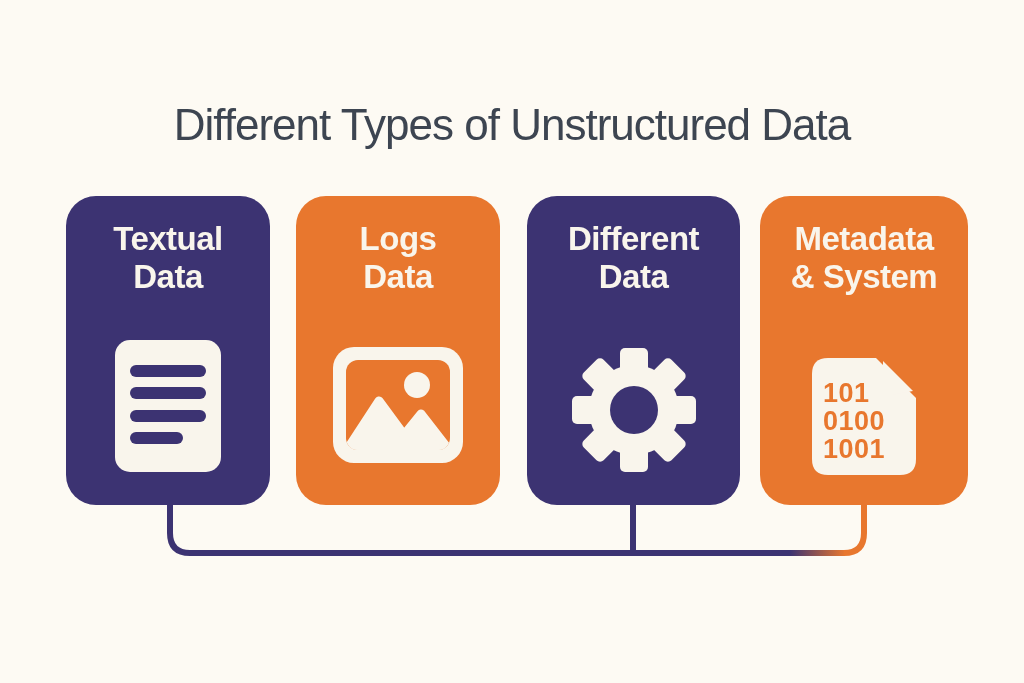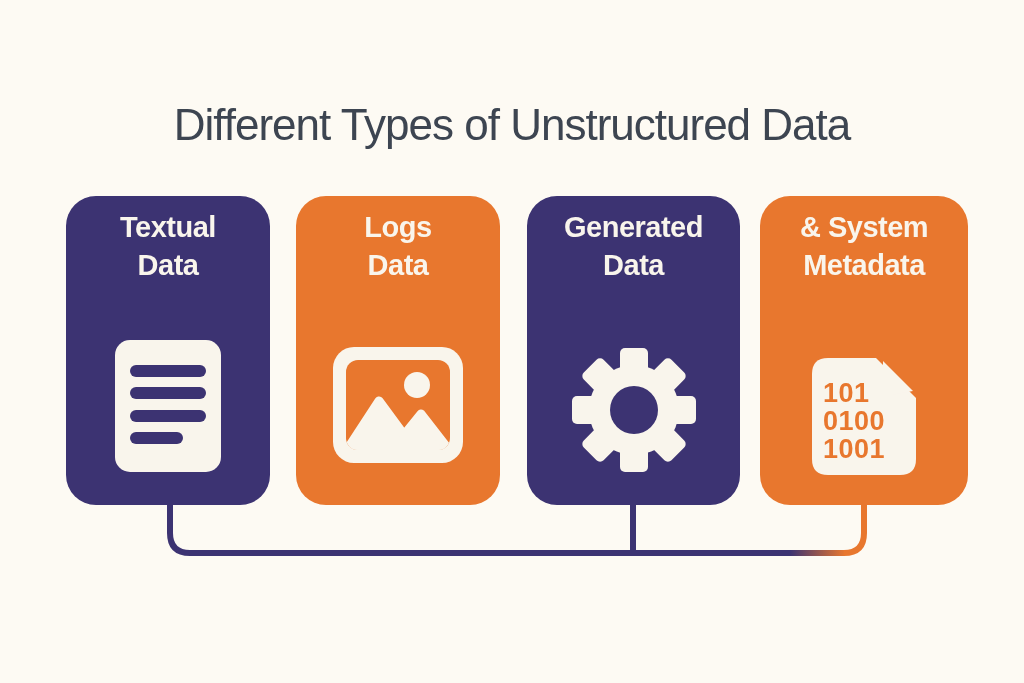--- a/index.html
+++ b/index.html
@@ -29,25 +29,25 @@
     border-radius:30px;
     z-index:1;
   }
   .card.purple { background:#3C3372; }
   .card.orange { background:#E8772E; }
   .card-1 { left:66px;  width:204px; }
   .card-2 { left:296px; width:204px; }
   .card-3 { left:527px; width:213px; }
   .card-4 { left:760px; width:208px; }
   .card-title {
-    margin-top:12px;
+    margin-top:24px;
     text-align:center;
     color:#F9F5EC;
     font-weight:700;
-    font-size:29px;
+    font-size:33px;
     line-height:38px;
     letter-spacing:-0.5px;
   }
   .card-icon {
     position:absolute;
     left:50%; transform:translateX(-50%);
   }
   .icon-doc    { top:144px; }
   .icon-media  { top:151px; }
   .icon-gear   { top:152px; }
@@ -108,21 +108,21 @@
       <rect x="13" y="13" width="104" height="90" rx="12" fill="#E8772E"></rect>
       <g clip-path="url(#media-inner)">
         <circle cx="84" cy="38" r="13" fill="#F9F5EC"></circle>
         <path d="M14,103 L46,54 L71,88 L88,67 L116,103 Z" fill="#F9F5EC" stroke="#F9F5EC" stroke-width="9" stroke-linejoin="round"></path>
       </g>
     </svg>
   </div>
 
   <div class="card purple card-3">
     <div class="card-title">
-      <div>Generated</div>
+      <div>Different</div>
       <div>Data</div>
     </div>
     <svg class="card-icon icon-gear" width="124" height="124" viewBox="0 0 124 124">
       <g fill="#F9F5EC">
         <circle cx="62" cy="62" r="45"></circle>
         <g>
           <rect x="48" y="0" width="28" height="26" rx="5"></rect>
           <rect x="48" y="0" width="28" height="26" rx="5" transform="rotate(45 62 62)"></rect>
           <rect x="48" y="0" width="28" height="26" rx="5" transform="rotate(90 62 62)"></rect>
           <rect x="48" y="0" width="28" height="26" rx="5" transform="rotate(135 62 62)"></rect>
@@ -131,22 +131,22 @@
           <rect x="48" y="0" width="28" height="26" rx="5" transform="rotate(270 62 62)"></rect>
           <rect x="48" y="0" width="28" height="26" rx="5" transform="rotate(315 62 62)"></rect>
         </g>
       </g>
       <circle cx="62" cy="62" r="24" fill="#3C3372"></circle>
     </svg>
   </div>
 
   <div class="card orange card-4">
     <div class="card-title">
+      <div>Metadata</div>
       <div>&amp; System</div>
-      <div>Metadata</div>
     </div>
     <svg class="card-icon icon-binary" width="104" height="117" viewBox="0 0 104 117">
       <path d="M16,0 L64,0 L104,40 L104,101 Q104,117 88,117 L16,117 Q0,117 0,101 L0,16 Q0,0 16,0 Z" fill="#F9F5EC"></path>
       <path d="M71,3 L101,33 L79,37 Q71,38 71,30 Z" fill="#F9F5EC"></path>
       <text class="binary-digit" x="11" y="44" fill="#E8772E">101</text>
       <text class="binary-digit" x="11" y="72" fill="#E8772E">0100</text>
       <text class="binary-digit" x="11" y="100" fill="#E8772E">1001</text>
     </svg>
   </div>
 

